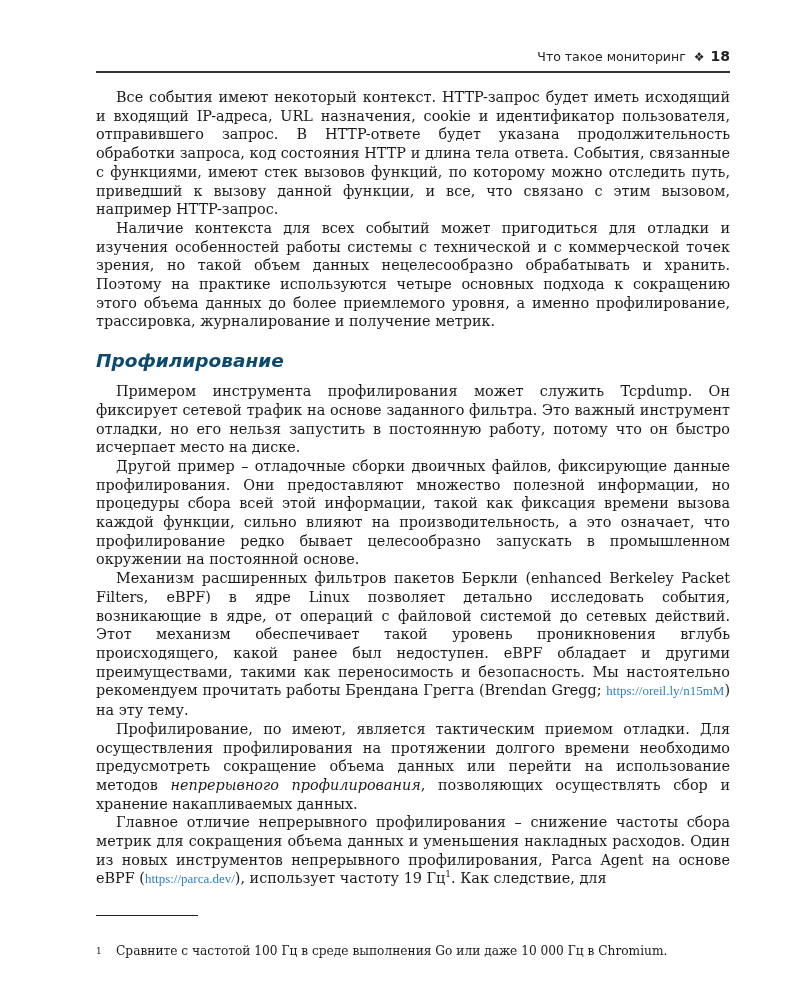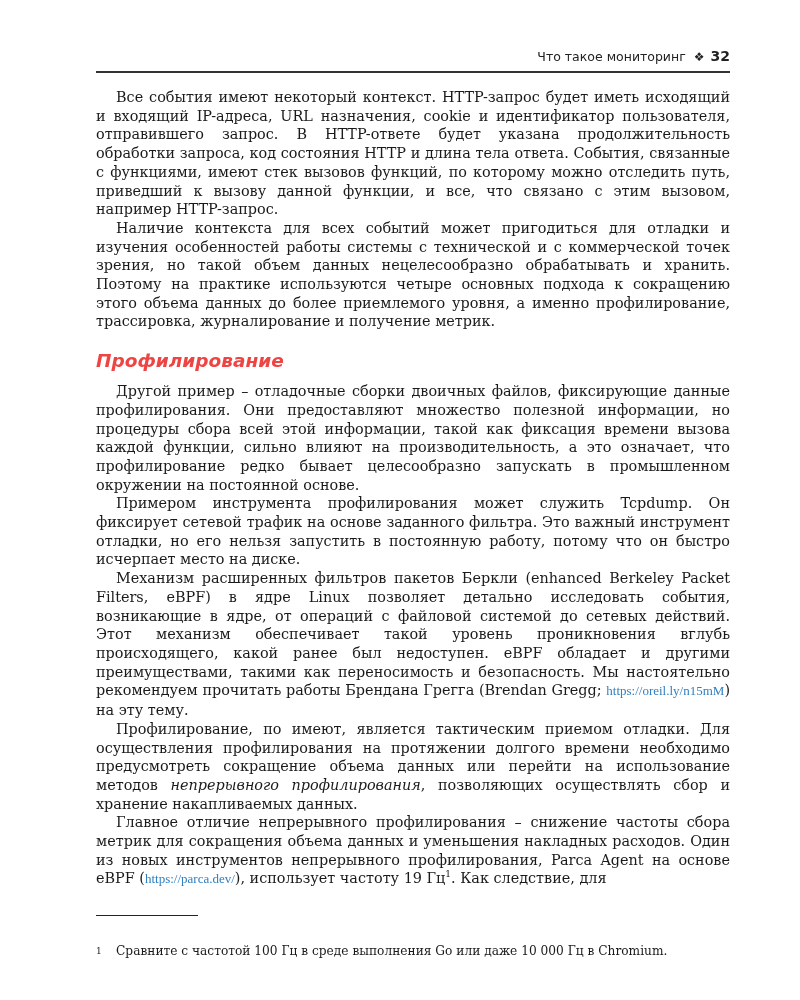--- a/index.html
+++ b/index.html
@@ -14,49 +14,49 @@
   .head-rule { position: absolute; top: 71px; left: 0; width: 634px; height: 1.5px; background: #333; }
   .body {
     position: absolute; top: 88px; left: 0; width: 634px;
     font-family: "DejaVu Serif", serif; font-size: 14.4px; line-height: 18.7px; color: #1a1a1a;
     text-align: justify; hyphens: manual;
   }
   .body p { margin: 0; text-indent: 20px; }
   .body p.noindent { text-indent: 0; }
   .body h2 {
     font-family: "DejaVu Sans", sans-serif; font-style: italic; font-weight: bold;
-    font-size: 18.5px; margin: 19px 0 10px 0; line-height: 22px; color: #ef4444;
+    font-size: 18.5px; margin: 19px 0 10px 0; line-height: 22px; color: #0c4a6e;
   }
   .link { color: #2f7fc1; font-family: Liberation Serif, serif; font-size: 13px; }
   .em { font-style: italic; }
   sup { font-size: 9px; line-height: 0; }
   .fn-rule { position: absolute; top: 915px; left: 0; width: 102px; height: 1.3px; background: #222; }
   .footnote {
     position: absolute; top: 924px; left: 0; width: 634px;
     font-family: "DejaVu Serif", serif; font-size: 12.2px; line-height: 16px; color: #1a1a1a; margin-top: 19px;
   }
   .footnote .fn-mark { display: inline-block; width: 20px; font-size: 9px; vertical-align: top; }
 </style>
 </head>
 <body>
 
 <div class="page">
   <div class="running-head">
-    <span>Что такое мониторинг</span><span class="orn">❖</span><span class="num">32</span>
+    <span>Что такое мониторинг</span><span class="orn">❖</span><span class="num">18</span>
   </div>
   <div class="head-rule"></div>
 
   <div class="body">
     <p>Все события имеют некоторый контекст. HTTP-запрос будет иметь исходящий и входящий IP-адреса, URL назначения, cookie и идентификатор пользователя, отправившего запрос. В HTTP-ответе будет указана продолжительность обработки запроса, код состояния HTTP и длина тела ответа. События, связанные с функциями, имеют стек вызовов функций, по которому можно отследить путь, приведший к вызову данной функции, и все, что связано с этим вызовом, например HTTP-запрос.</p>
     <p>Наличие контекста для всех событий может пригодиться для отладки и изучения особенностей работы системы с технической и с коммерческой точек зрения, но такой объем данных нецелесообразно обрабатывать и хранить. Поэтому на практике используются четыре основных подхода к сокращению этого объема данных до более приемлемого уровня, а именно профилирование, трассировка, журналирование и получение метрик.</p>
 
     <h2>Профилирование</h2>
 
+    <p>Примером инструмента профилирования может служить Tcpdump. Он фиксирует сетевой трафик на основе заданного фильтра. Это важный инструмент отладки, но его нельзя запустить в постоянную работу, потому что он быстро исчерпает место на диске.</p>
     <p>Другой пример – отладочные сборки двоичных файлов, фиксирующие данные профилирования. Они предоставляют множество полезной информации, но процедуры сбора всей этой информации, такой как фиксация времени вызова каждой функции, сильно влияют на производительность, а это означает, что профилирование редко бывает целесообразно запускать в промышленном окружении на постоянной основе.</p>
-    <p>Примером инструмента профилирования может служить Tcpdump. Он фиксирует сетевой трафик на основе заданного фильтра. Это важный инструмент отладки, но его нельзя запустить в постоянную работу, потому что он быстро исчерпает место на диске.</p>
     <p><span>Механизм расширенных фильтров пакетов Беркли (enhanced Berkeley Packet Filters, eBPF) в ядре Linux позволяет детально исследовать события, возникающие в ядре, от операций с файловой системой до сетевых действий. Этот механизм обеспечивает такой уровень проникновения вглубь происходящего, какой ранее был недоступен. eBPF обладает и другими преимуществами, такими как переносимость и безопасность. Мы настоятельно рекомендуем прочитать работы Брендана Грегга (Brendan Gregg; </span><span class="link">https://oreil.ly/n15mM</span><span>) на эту тему.</span></p>
     <p><span>Профилирование, по имеют, является тактическим приемом отладки. Для осуществления профилирования на протяжении долгого времени необходимо предусмотреть сокращение объема данных или перейти на использование методов </span><span class="em">непрерывного профилирования</span><span>, позволяющих осуществлять сбор и хранение накапливаемых данных.</span></p>
     <p><span>Главное отличие непрерывного профилирования – снижение частоты сбора метрик для сокращения объема данных и уменьшения накладных расходов. Один из новых инструментов непрерывного профилирования, Parca Agent на основе eBPF (</span><span class="link">https://parca.dev/</span><span>), использует частоту 19 Гц</span><sup>1</sup><span>. Как следствие, для</span></p>
   </div>
 
   <div class="fn-rule"></div>
   <div class="footnote">
     <span class="fn-mark">1</span><span>Сравните с частотой 100 Гц в среде выполнения Go или даже 10 000 Гц в Chromium.</span>
   </div>
 </div>

